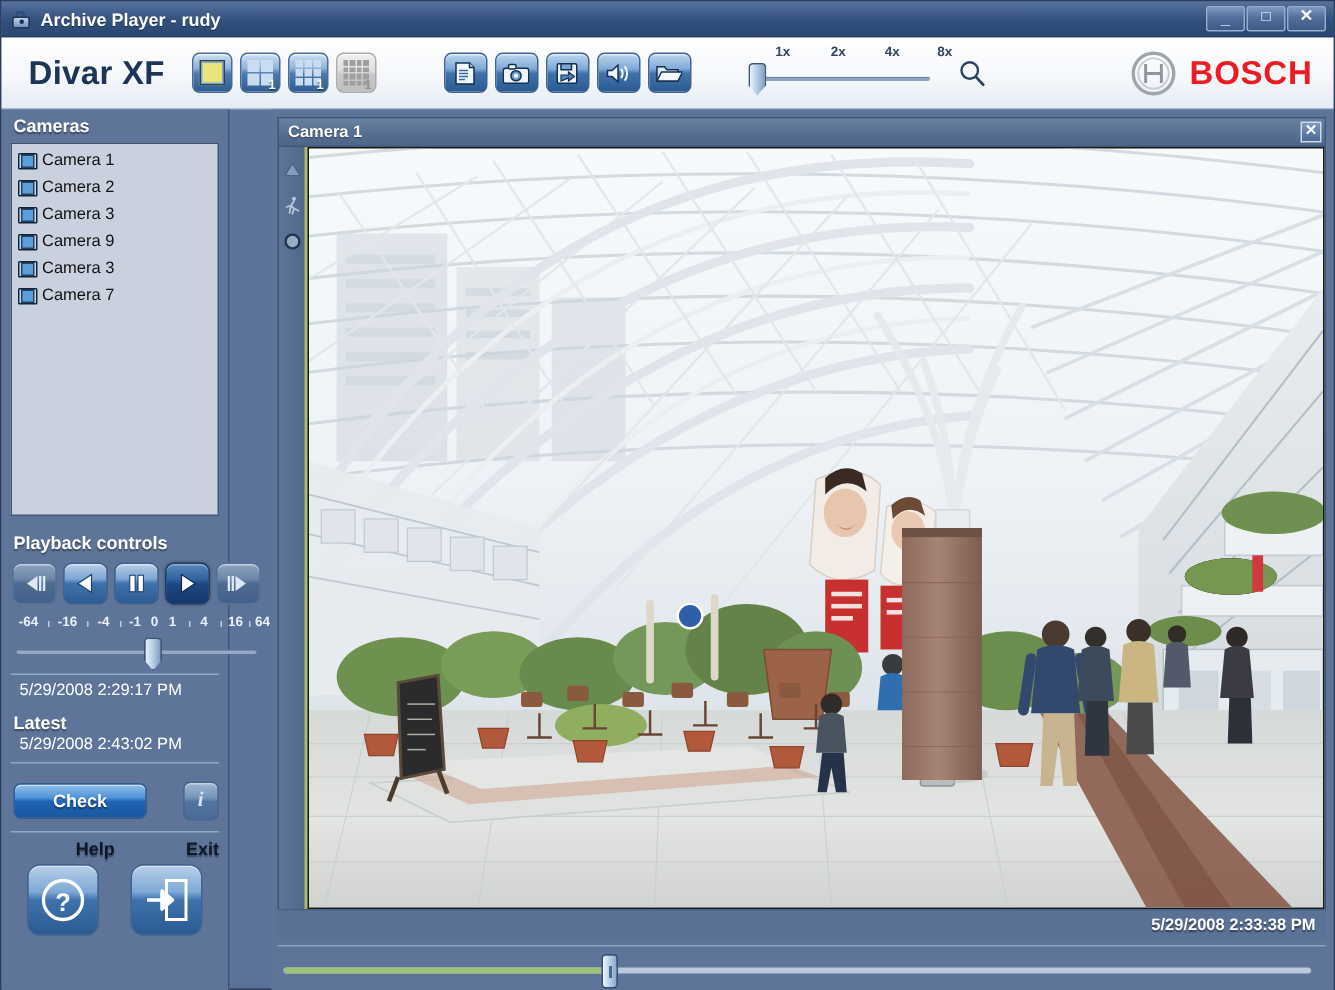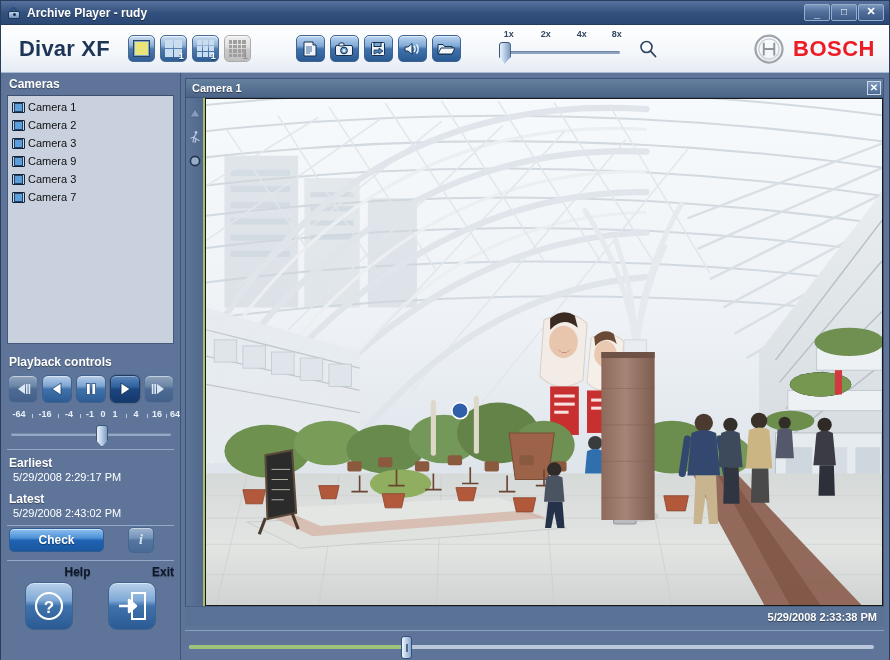--- a/index.html
+++ b/index.html
@@ -92,21 +92,21 @@
     width:29px; height:27px; border-radius:5px;
     border:1px solid #3f6492;
     background:linear-gradient(180deg,#bcd6f0 0%,#7fa9d6 40%,#3f72ac 52%,#2b5a92 100%);
     box-shadow: inset 0 1px 0 rgba(255,255,255,0.55);
     position:relative; cursor:pointer; flex:0 0 auto;
   }
   .tool-btn svg { position:absolute; left:50%; top:50%; transform:translate(-50%,-50%); }
 
   
   .zoomwrap { margin-left:38px; position:relative; width:125px; height:40px; }
-  .zoom-ticks { position:absolute; top:0; left:3px; width:125px; height:14px; }
+  .zoom-ticks { position:absolute; top:0; left:16px; width:125px; height:14px; }
   .zoom-ticks span {
     position:absolute; top:0; font-size:9px; color:#34465e; font-weight:bold;
     transform:translateX(-50%);
   }
   .zoom-track {
     position:absolute; top:22px; left:3px; width:118px; height:3px;
     background:#8da2bd; border-top:1px solid #6f87a8; border-radius:2px;
   }
   .zoom-thumb {
     position:absolute; top:13px; left:0px; width:12px; height:22px; cursor:pointer;
@@ -116,21 +116,21 @@
     clip-path: polygon(0 0, 100% 0, 100% 70%, 50% 100%, 0 70%);
   }
   .magnifier { margin-left:14px; width:20px; height:20px; position:relative; cursor:pointer; }
 
   .bosch { margin-left:auto; margin-right:14px; display:flex; align-items:center; gap:9px; }
   .bosch-mark { width:30px; height:30px; flex:0 0 auto; }
   .bosch-word { font-size:22px; font-weight:bold; color:#ed1c24; letter-spacing:0.5px; }
 
   
   .leftpanel {
-    position:absolute; left:0; top:72px; width:180px; height:587px;
+    position:absolute; left:0; top:72px; width:152px; height:587px;
     background:linear-gradient(180deg,#5e7characters 0,#5e7599 100%);
     background:#5e7599;
     border-right:1px solid #3f5578;
     padding:0 6px;
   }
   .sec-title {
     color:#ffffff; font-size:12px; font-weight:bold; padding:4px 2px 3px 2px;
     text-shadow:0 1px 1px rgba(0,0,0,0.4);
   }
   .divider { height:1px; background:#92a8c6; margin:3px 0 0 0; }
@@ -188,21 +188,21 @@
     position:absolute; top:1px; left:89px; width:12px; height:22px; cursor:pointer;
     background:linear-gradient(90deg,#eaf1fa 0%,#bed1e7 45%,#7f9cc2 100%);
     border:1px solid #3c567a; border-radius:3px 3px 5px 5px;
     clip-path: polygon(0 0, 100% 0, 100% 68%, 50% 100%, 0 68%);
   }
 
   .info-block { margin-top:4px; }
   .info-label { color:#ffffff; font-size:12px; font-weight:bold; text-shadow:0 1px 1px rgba(0,0,0,0.4); padding:2px 2px 1px 2px; }
   .info-value { color:#ffffff; font-size:11px; padding:0 2px 3px 6px; }
 
-  .auth-row { display:flex; align-items:center; gap:24px; margin-top:1px; padding-left:2px; }
+  .auth-row { display:flex; align-items:center; gap:24px; margin-top:12px; padding-left:2px; }
   .check-btn {
     width:95px; height:24px; border-radius:5px; cursor:pointer;
     border:1px solid #2e5c95;
     background:linear-gradient(180deg,#8fc0ee 0%,#4f93d8 40%,#1f63b4 52%,#1a579f 100%);
     box-shadow: inset 0 1px 0 rgba(255,255,255,0.55);
     color:#ffffff; font-size:12px; font-weight:bold; text-align:center; line-height:22px;
     text-shadow:0 1px 1px rgba(0,0,0,0.4);
   }
   .info-btn {
     width:26px; height:26px; border-radius:5px; cursor:pointer; position:relative;
@@ -542,21 +542,20 @@
       <i class="tick" style="left:140px"></i>
       <i class="tick" style="left:159px"></i>
     </div>
     <div class="speed-slider">
       <div class="speed-track"></div>
       <div class="speed-thumb"></div>
     </div>
 
     <div class="divider"></div>
     <div class="info-block">
-      <div class="info-label">Earliest</div>
       <div class="info-value">5/29/2008 2:29:17 PM</div>
     </div>
     <div class="info-block">
       <div class="info-label">Latest</div>
       <div class="info-value">5/29/2008 2:43:02 PM</div>
     </div>
 
     <div class="divider"></div>
     <div class="auth-row">
       <div class="check-btn">Check</div>

